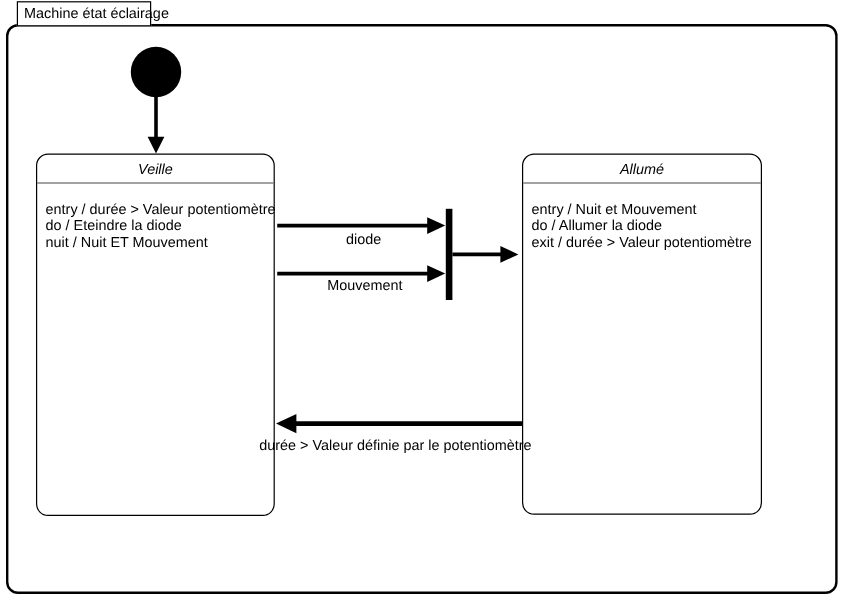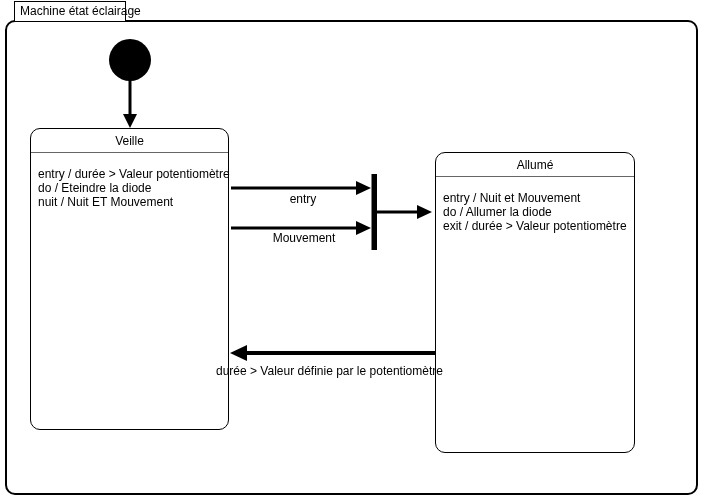--- a/index.html
+++ b/index.html
@@ -50,27 +50,28 @@
     border-radius: 50%;
   }
   
   .state {
     position: absolute;
     border: 1.4px solid #000000;
     border-radius: 10px;
     background: #ffffff;
   }
   .state.veille { left: 30px; top: 128px; width: 199px; height: 302px; }
-  .state.allume { left: 435px; top: 128px; width: 200px; height: 301px; margin-top: 24px; }
+  .state.allume { left: 435px; top: 128px; width: 200px; height: 301px; }
   .state-title {
     height: 24px;
     line-height: 24px;
     text-align: center;
     font-size: 12px;
     border-bottom: 1px solid #666666;
+    font-style: italic;
   }
   .state-body {
     padding: 14px 4px 0 7px;
     font-size: 12px;
     line-height: 14px;
   }
   .state-body div { white-space: nowrap; }
   
   svg.arrows {
     position: absolute;
@@ -141,17 +142,17 @@
       <line x1="377" y1="212" x2="419" y2="212" stroke="#000000" stroke-width="3"></line>
       <polygon points="417,205 417,219 432,212" fill="#000000"></polygon>
     </g>
 
     <g>
       <line x1="435" y1="353" x2="246" y2="353" stroke="#000000" stroke-width="4"></line>
       <polygon points="247,345 247,361 230,353" fill="#000000"></polygon>
     </g>
   </svg>
 
-  <div class="edge-label label-nuit">entry</div>
+  <div class="edge-label label-nuit">diode</div>
   <div class="edge-label label-return">durée &gt; Valeur définie par le potentiomètre</div>
   <div class="edge-label label-mouvement">Mouvement</div>
 
 </div>
 
 </body></html>

